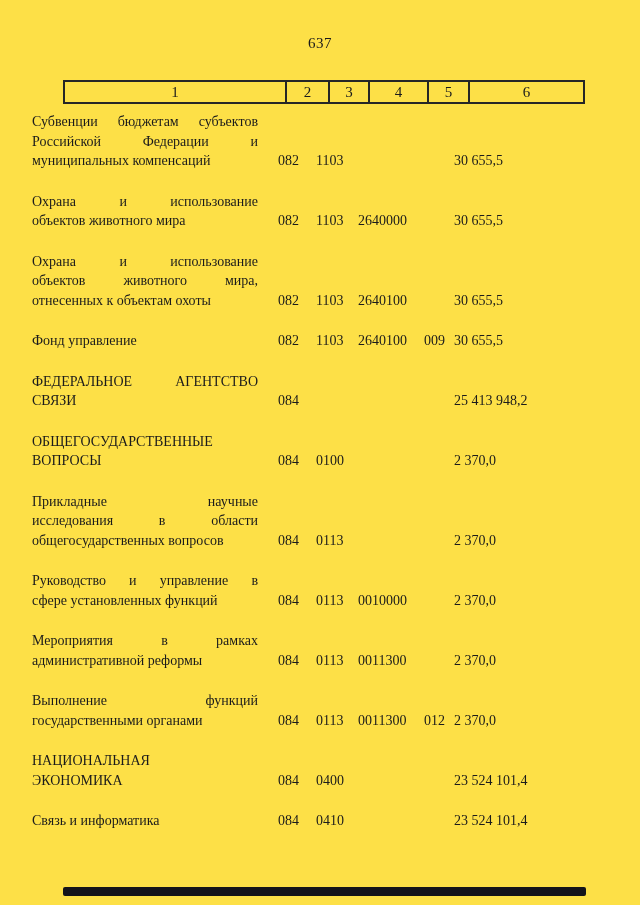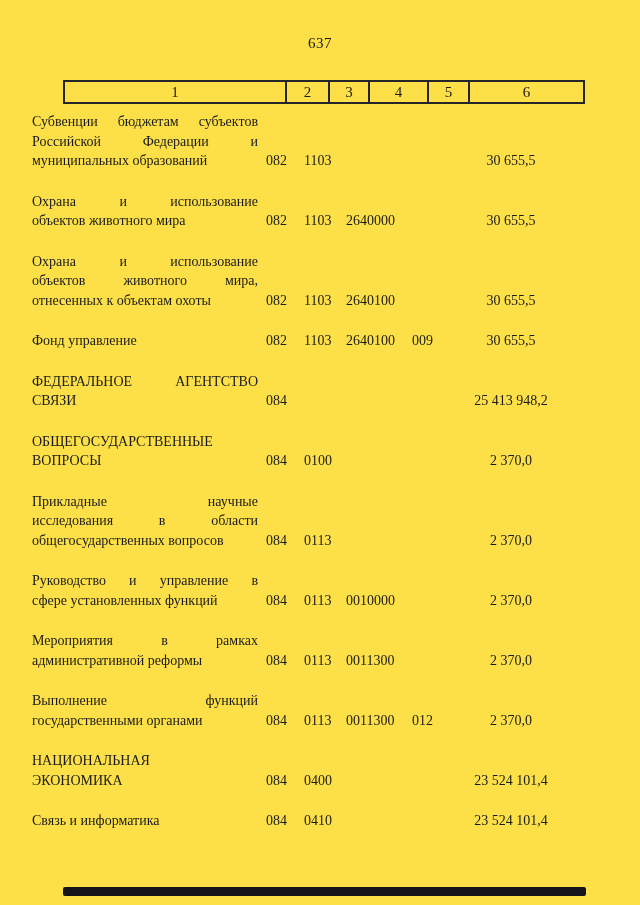--- a/index.html
+++ b/index.html
@@ -29,25 +29,25 @@
   .trow{
     display:flex;align-items:flex-end;
     padding-left:32px;padding-right:60px;
     margin-top:21px;font-size:14px;line-height:19.5px;
   }
   .trow.first{margin-top:8px;}
   .trow.bold{font-weight:normal;}
   .c1{width:226px;}
   .c1 .line{text-align:left;}
   .c1 .jl{text-align:justify;text-align-last:justify;}
-  .c2{width:38px;margin-left:8px;}
+  .c2{width:38px;margin-left:20px;}
   .c3{width:42px;}
   .c4{width:66px;}
   .c5{width:30px;}
-  .c6{flex:1;text-align:center;white-space:nowrap;}
+  .c6{flex:1;text-align:left;white-space:nowrap;}
   
   .bottom-rule{
     position:absolute;left:63px;top:887px;width:523px;height:9px;
     border-radius:2px;
   }
 </style>
 </head>
 <body>
 
 <div class="page" style="color: rgb(27, 27, 27);">
@@ -60,21 +60,21 @@
       <div class="th th-w4">4</div>
       <div class="th th-w5">5</div>
       <div class="th th-w6">6</div>
     </div>
 
   <div class="tbody">
       <div class="trow first">
         <div class="c1">
           <div class="line jl">Субвенции бюджетам субъектов</div>
           <div class="line jl">Российской Федерации и</div>
-          <div class="line">муниципальных образований</div>
+          <div class="line">муниципальных компенсаций</div>
         </div>
         <div class="c2">082</div>
         <div class="c3">1103</div>
         <div class="c4"></div>
         <div class="c5"></div>
         <div class="c6">30 655,5</div>
       </div>
       <div class="trow">
         <div class="c1">
           <div class="line jl">Охрана и использование</div>

